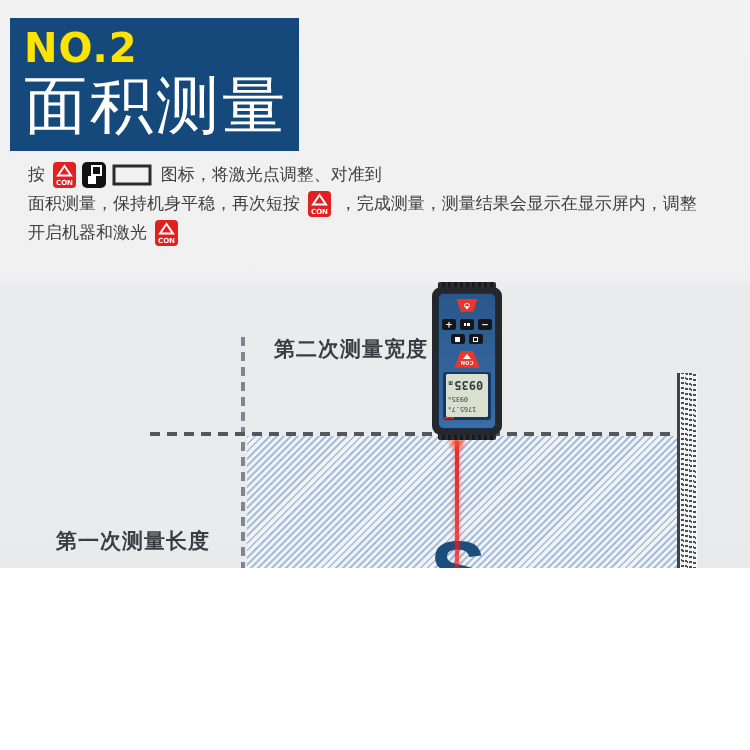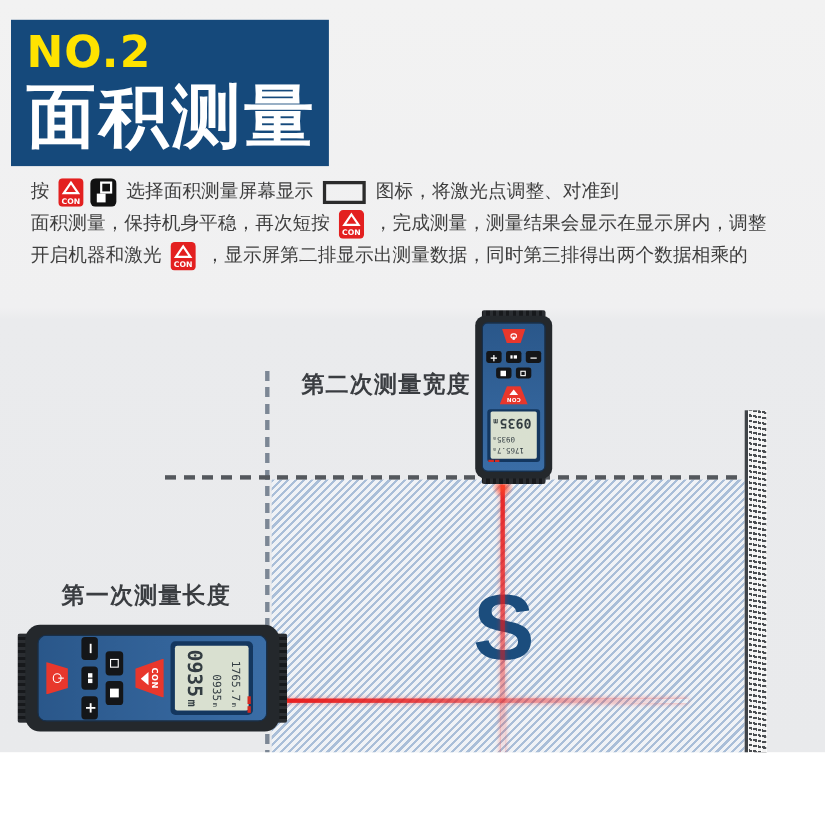--- a/index.html
+++ b/index.html
@@ -1,29 +1,29 @@
 <!DOCTYPE html>
 <html><head>
 <meta charset="utf-8">
 <style>
   * { margin:0; padding:0; box-sizing:border-box; }
   html,body { width:750px; }
   body { font-family:"DejaVu Sans","Liberation Sans",sans-serif; }
   .page {
-    position:relative; width:750px; height:684px; overflow:hidden;
+    position:relative; width:750px; height:568px; overflow:hidden;
     background:linear-gradient(180deg,#f2f2f2 0,#f0f0f1 280px,#eaebed 290px,#e9eaec 100%);
   }
 
   
   .banner {
     position:absolute; left:10px; top:18px; width:289px; height:133px;
     background:#15497b; color:#fff; padding:8px 0 0 14px;
   }
   .banner-no { color:#ffe300; font-size:40px; font-weight:bold; line-height:44px; letter-spacing:1px; }
-  .banner-title { color:#ffffff; font-size:63px; font-weight:bold; line-height:72px; letter-spacing:3px; white-space:nowrap; }
+  .banner-title { color:#ffffff; font-size:63px; font-weight:normal; line-height:72px; letter-spacing:3px; white-space:nowrap; }
 
   
   .instructions { position:absolute; left:28px; top:160px; width:710px; color:#3e3e3e; }
   .instr-line { white-space:nowrap; font-size:17px; line-height:29px; height:29px; display:flex; align-items:center; }
   .instr-line .txt { white-space:pre; }
   .instr-line .ic { display:inline-flex; margin:0 3px; flex:none; }
 
   
   .hatch-area {
     position:absolute; left:247px; top:436px; width:430px; height:288px;
@@ -134,21 +134,20 @@
             <text x="11.5" y="23" font-size="7" fill="#fff" text-anchor="middle" font-weight="bold">CON</text>
           </svg>
         </span>
         <span class="ic">
           <svg width="24" height="26" viewBox="0 0 24 26">
             <rect width="24" height="26" rx="5" fill="#121212"></rect>
             <rect x="10" y="4" width="9" height="9" fill="none" stroke="#fff" stroke-width="2"></rect>
             <rect x="6" y="14" width="8" height="8" fill="#fff"></rect>
           </svg>
         </span>
-        <span class="txt"> 选择面积测量屏幕显示 </span>
         <span class="ic">
           <svg width="40" height="22" viewBox="0 0 40 22">
             <rect x="2" y="2" width="36" height="18" fill="none" stroke="#2b2b2b" stroke-width="3"></rect>
           </svg>
         </span>
         <span class="txt"> 图标，将激光点调整、对准到</span>
       </div>
       <div class="instr-line">
         <span class="txt">面积测量，保持机身平稳，再次短按 </span>
         <span class="ic">
@@ -162,21 +161,20 @@
       </div>
       <div class="instr-line">
         <span class="txt">开启机器和激光 </span>
         <span class="ic">
           <svg width="23" height="26" viewBox="0 0 23 26">
             <rect width="23" height="26" rx="4" fill="#e32020"></rect>
             <path d="M11.5 4 L18 13.5 L5 13.5 Z" fill="none" stroke="#fff" stroke-width="2"></path>
             <text x="11.5" y="23" font-size="7" fill="#fff" text-anchor="middle" font-weight="bold">CON</text>
           </svg>
         </span>
-        <span class="txt"> ，显示屏第二排显示出测量数据，同时第三排得出两个数据相乘的</span>
       </div>
     </div>
 
   <div class="hatch-area"></div>
   <div class="dash-v"></div>
   <div class="dash-h"></div>
   <div class="wall-right"></div>
   <div class="floor-bottom"></div>
 
   <div class="area-symbol">S</div>

